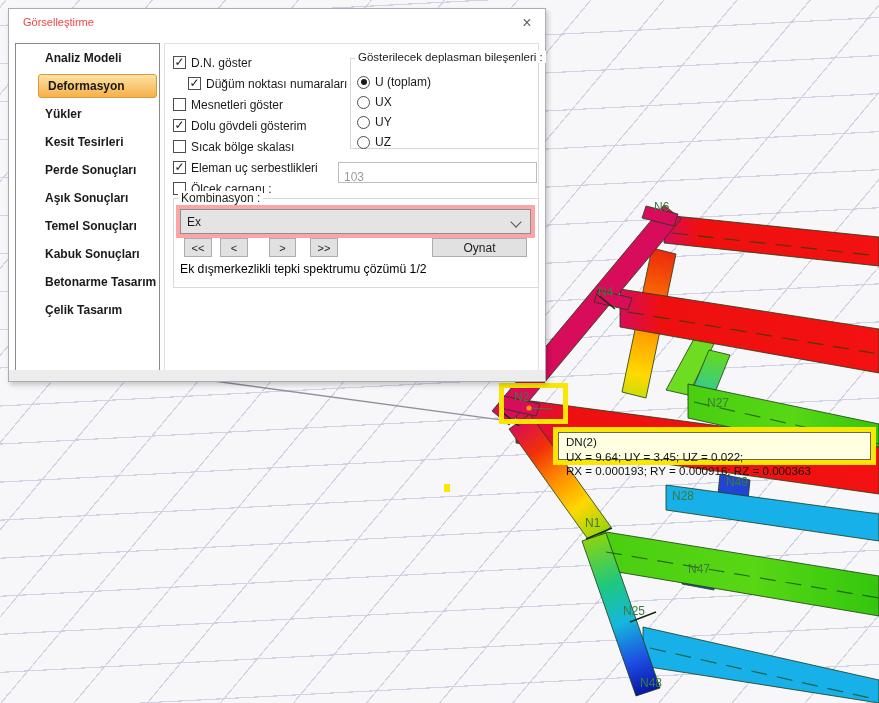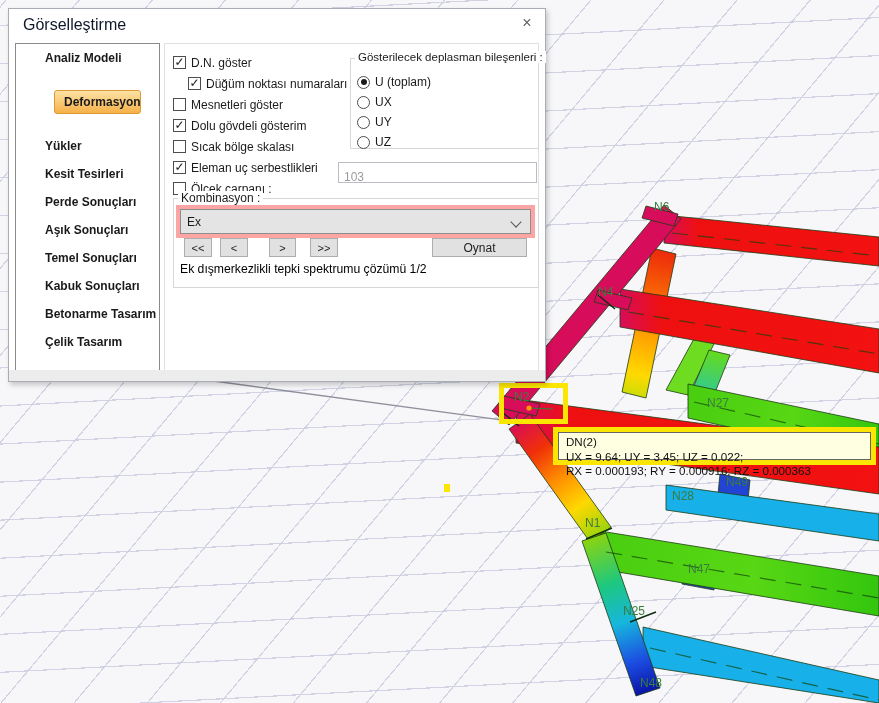--- a/index.html
+++ b/index.html
@@ -18,30 +18,30 @@
   .hl{position:absolute;border:5px solid #fbe503;box-sizing:border-box;}
   #node-hl{left:499px;top:383px;width:69px;height:41px;}
   #tip-hl{left:553px;top:427px;width:323px;height:38px;background:#fbe503;}
   #tooltip{position:absolute;inset:0;background:#ffffe1;border:1px solid #666;
     padding:2px 7px 0 7px;font-size:11.6px;line-height:14.5px;color:#111;white-space:nowrap;}
   #cursor-artifact{position:absolute;left:444px;top:484px;width:6px;height:8px;background:#fbe503;}
 
   
   #dlg{position:absolute;left:8px;top:8px;width:538px;height:374px;background:#fff;
     border:1px solid #a8adb5;box-shadow:2px 3px 5px rgba(0,0,0,.2);box-sizing:border-box;font-size:12px;color:#1a1a1a;}
-  #dlg-title{position:absolute;left:14px;top:7px;font-size:16px;color:#0f172a;}
+  #dlg-title{position:absolute;left:14px;top:7px;font-size:11px;color:#ef4444;}
   #dlg-close{position:absolute;right:8px;top:4px;width:20px;height:20px;text-align:center;
     font-size:16px;line-height:20px;color:#5f6368;cursor:pointer;}
   #dlg-strip{position:absolute;left:0;right:0;bottom:0;height:11px;background:#ececec;}
   #rpanel{position:absolute;left:155px;top:34px;width:375px;height:328px;border:1px solid #e0e0e0;box-sizing:border-box;background:#fff;}
 
   #listbox{position:absolute;left:6px;top:34px;width:145px;height:328px;border:1px solid #8a8a8a;
     box-sizing:border-box;background:#fff;overflow:hidden;padding-left:20px;}
   .sb-item{height:28px;line-height:28px;padding-left:9px;font-weight:600;font-size:12px;cursor:pointer;}
-  .sb-item.selected{height:24px;line-height:22px;margin:18px;border:1px solid #dd9933;border-radius:3px;
+  .sb-item.selected{height:24px;line-height:22px;margin:2px;border:1px solid #dd9933;border-radius:3px;
     background:linear-gradient(#fce2a4,#f6b149);box-sizing:border-box;}
 
   
   #opts{position:absolute;left:164px;top:43px;}
   .opt-row{height:21px;display:flex;align-items:center;}
   .opt-row.indent{padding-left:15px;}
   .cb{width:13px;height:13px;border:1px solid #4d4d4d;background:#fff;margin-right:5px;
     box-sizing:border-box;font-size:12px;line-height:10px;text-align:center;color:#1a1a1a;flex:0 0 13px;cursor:pointer;}
   .cb.checked::after{content:"✓";}
 

